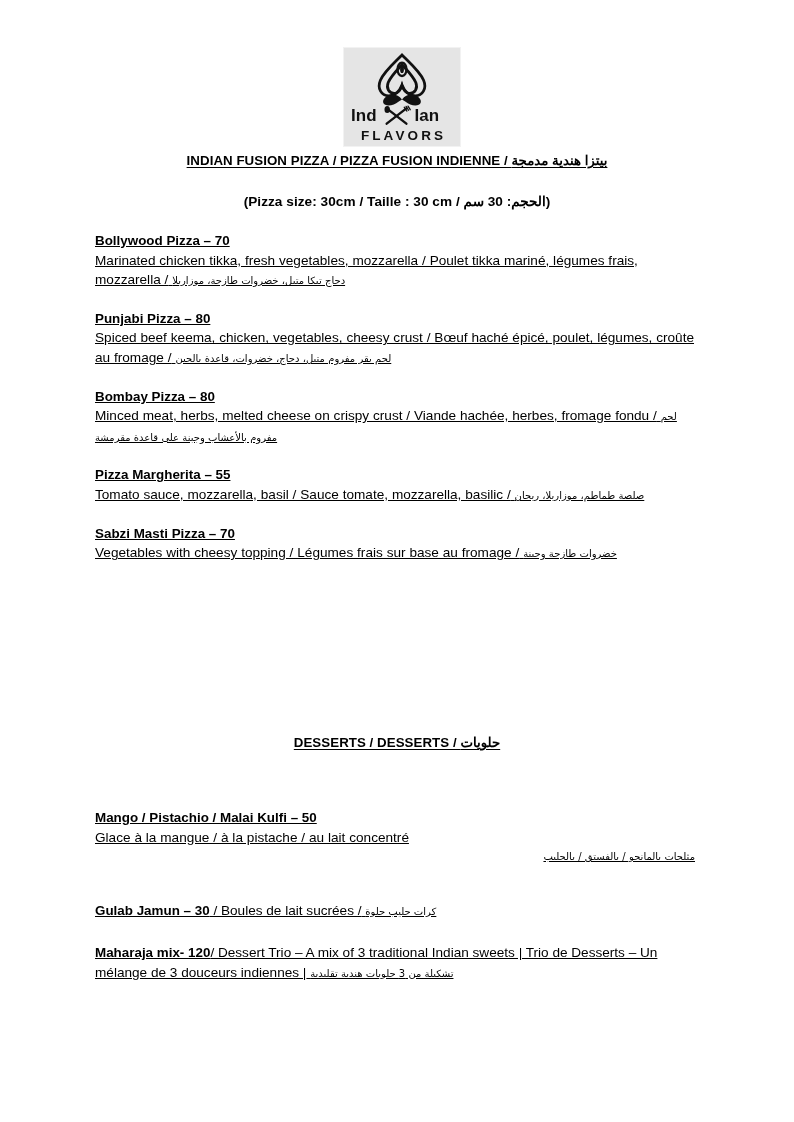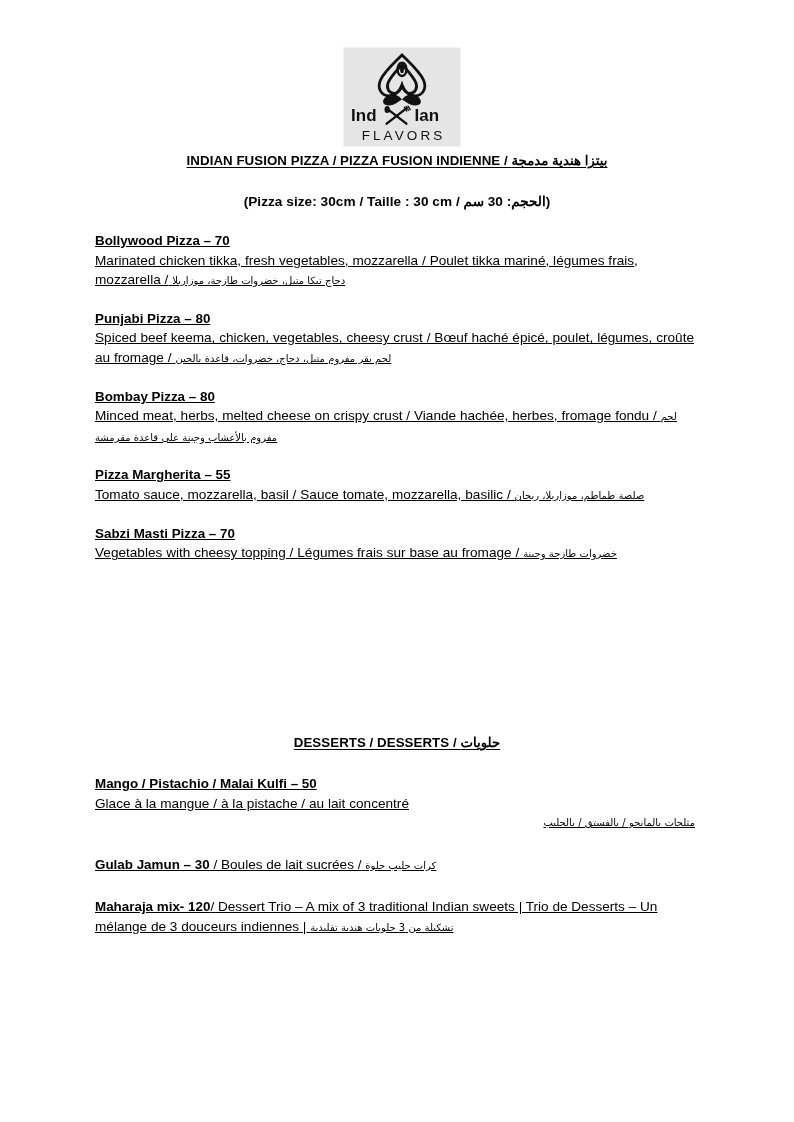--- a/index.html
+++ b/index.html
@@ -48,21 +48,21 @@
   .logo-word {
     margin-top: -2px;
     width: 104px;
     height: 22px;
     display: block;
   }
   .logo-sub {
     font-family: "Liberation Sans", sans-serif;
     font-size: 13.5px;
     letter-spacing: 3.1px;
-    font-weight: 400;
+    font-weight: 700;
     color: #111111;
     line-height: 16px;
     margin-top: 1px;
     padding-left: 3px;
   }
 
   
   .section-title {
     position: absolute;
     width: 100%;
@@ -115,21 +115,21 @@
   }
   .inline-item {
     font-size: 13.6px;
     line-height: 19.6px;
     margin: 0;
   }
   .inline-item b {
     font-weight: bold;
     font-size: 13.4px;
   }
-  .gap-lg { margin-bottom: 22px; }
+  .gap-lg { margin-bottom: 22px; margin-top: 34px; }
 </style>
 </head>
 <body>
 
 <div class="page">
 
   <div class="logo-block">
     <svg class="logo-mark" viewBox="0 0 120 92" aria-hidden="true">
       <g fill="none" stroke="#111111" stroke-width="4.6">
         <path d="M60 6 C44 22 30 34 24 48 C18 62 26 74 38 74 C48 74 56 66 60 56 C64 66 72 74 82 74 C94 74 102 62 96 48 C90 34 76 22 60 6 Z"></path>

